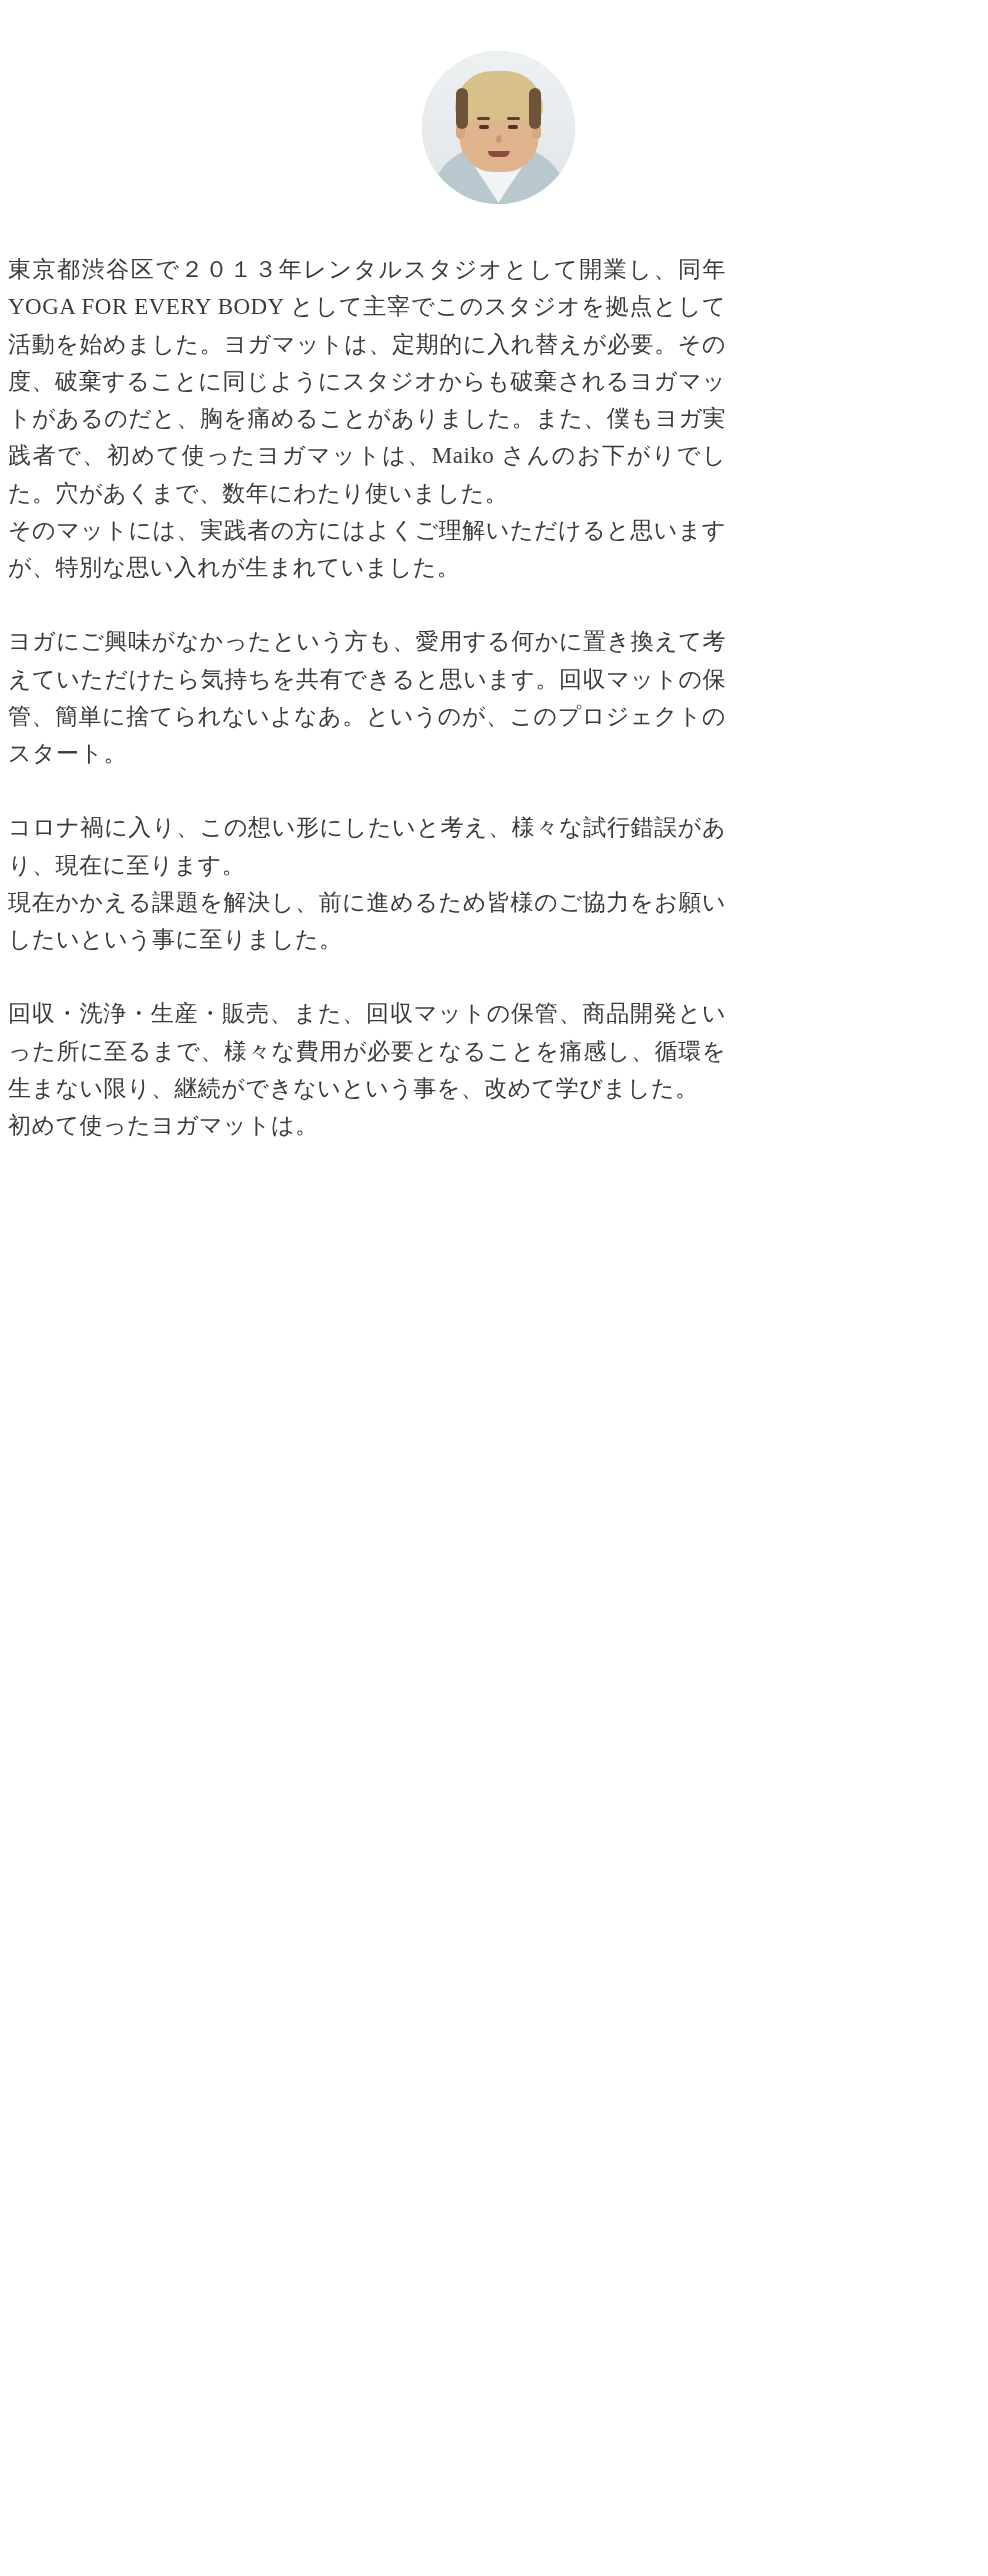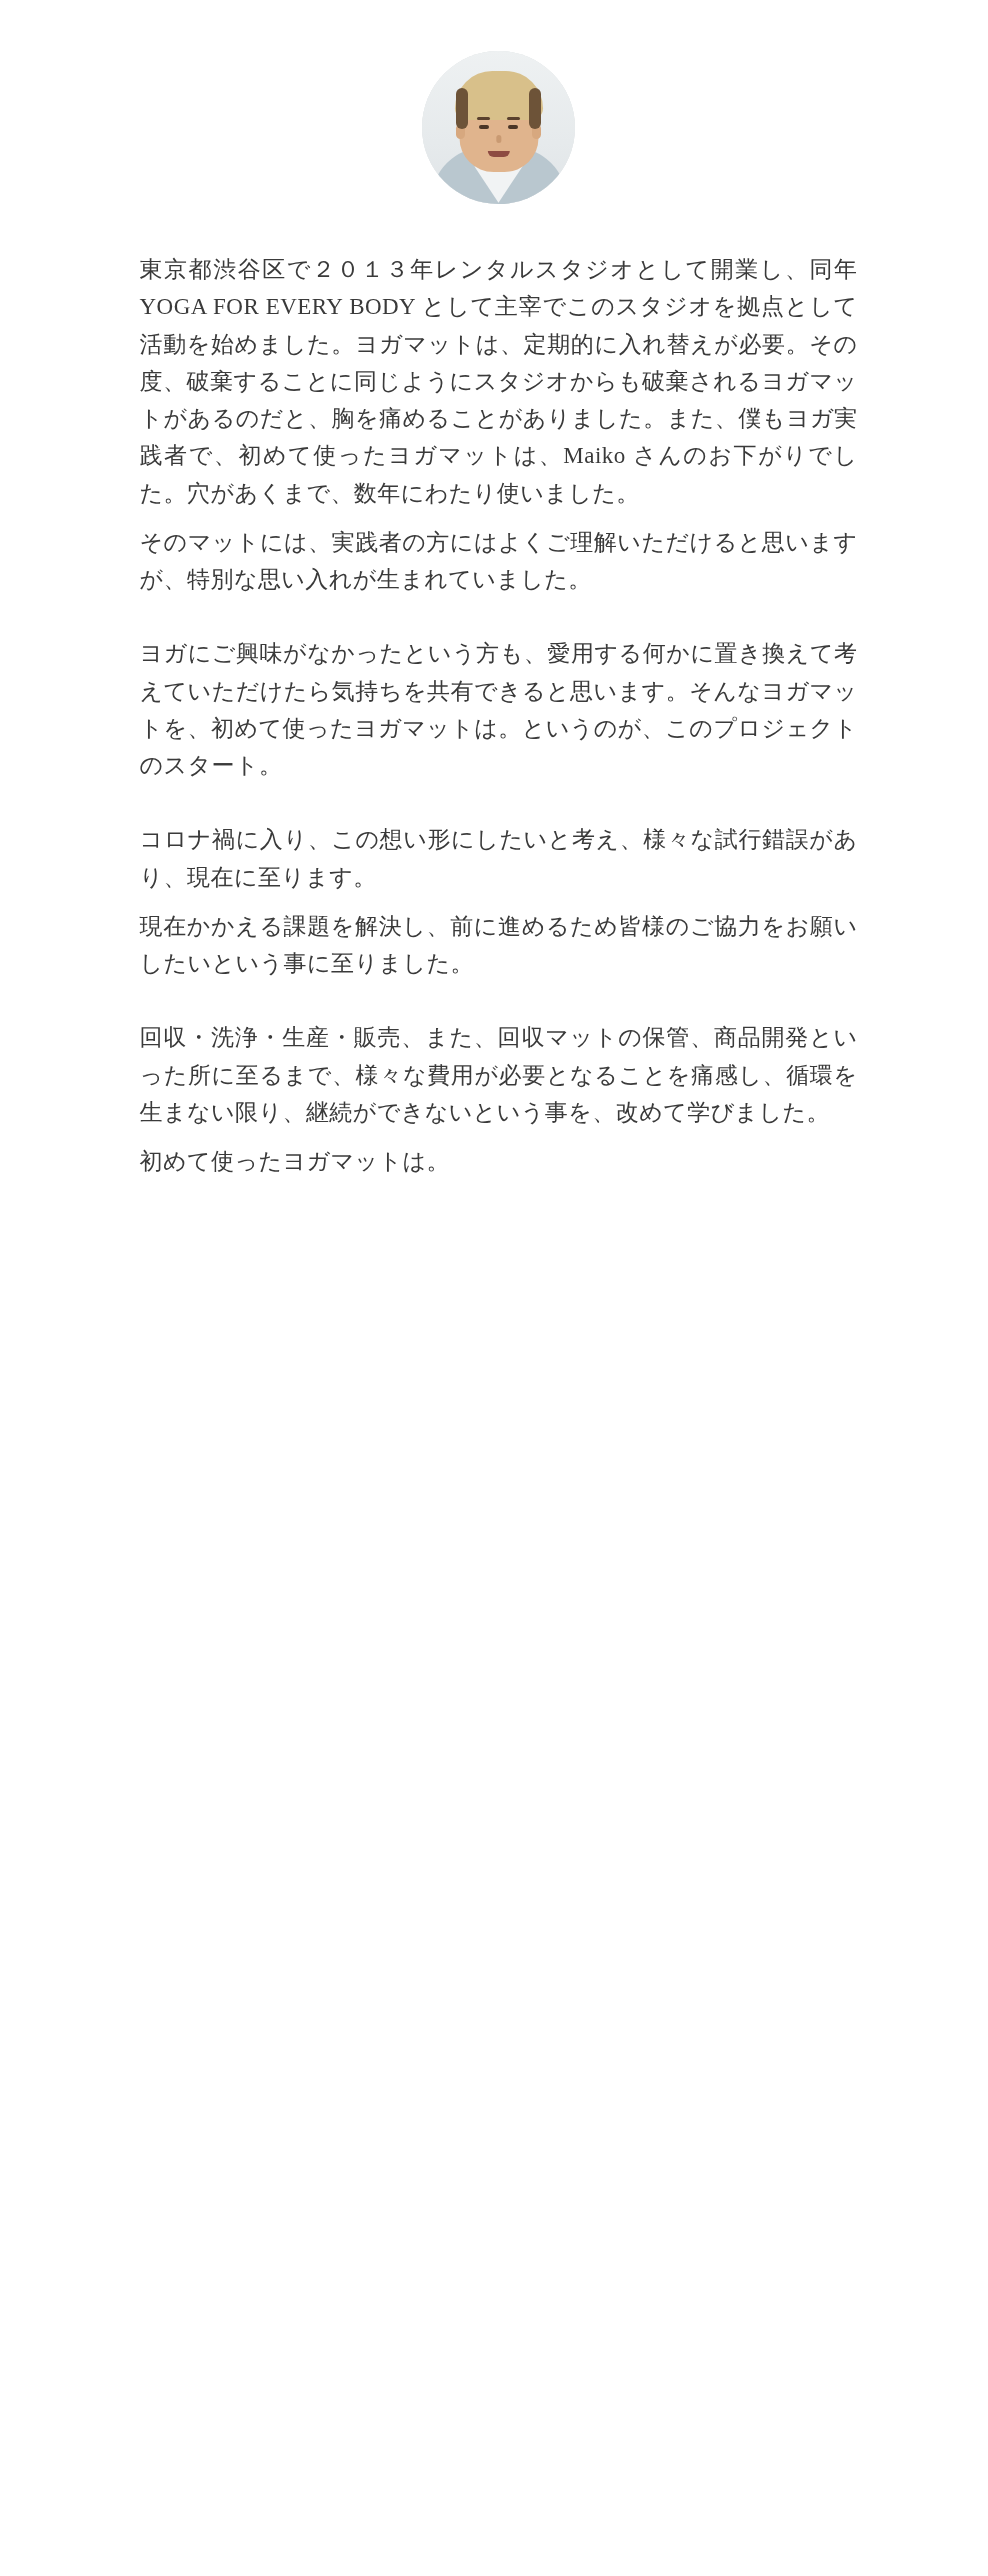--- a/index.html
+++ b/index.html
@@ -16,21 +16,20 @@
     -webkit-font-smoothing: antialiased;
   }
 
   .page {
     width: 989px;
     min-height: 2576px;
     box-sizing: border-box;
     background: #ffffff;
     display: flex;
     flex-direction: column;
-    align-items: center;
     padding-left: 8px;
   }
 
   
   .avatar-wrap {
     margin-top: 51px;
     width: 100%;
     display: flex;
     justify-content: center;
   }
@@ -168,21 +167,21 @@
   }
   .para {
     font-size: 23px;
     line-height: 1.62;
     letter-spacing: 0.02em;
     text-align: justify;
     text-justify: inter-ideograph;
     color: #3a3a3a;
     margin: 0;
   }
-  .para + .para { margin-top: 12px; }
+  .para + .para { margin-top: 0; }
   .para.spaced { margin-top: 37px; }
 
   .footer-space {
     width: 100%;
     height: 369px;
   }
 </style>
 </head>
 <body>
 
@@ -205,21 +204,21 @@
       <div class="av-eye left"></div>
       <div class="av-eye right"></div>
       <div class="av-nose"></div>
       <div class="av-mouth"></div>
     </div>
   </div>
 
   <div class="article">
     <p class="para">東京都渋谷区で２０１３年レンタルスタジオとして開業し、同年 YOGA FOR EVERY BODY として主宰でこのスタジオを拠点として活動を始めました。ヨガマットは、定期的に入れ替えが必要。その度、破棄することに同じようにスタジオからも破棄されるヨガマットがあるのだと、胸を痛めることがありました。また、僕もヨガ実践者で、初めて使ったヨガマットは、Maiko さんのお下がりでした。穴があくまで、数年にわたり使いました。</p>
     <p class="para">そのマットには、実践者の方にはよくご理解いただけると思いますが、特別な思い入れが生まれていました。</p>
-    <p class="para spaced">ヨガにご興味がなかったという方も、愛用する何かに置き換えて考えていただけたら気持ちを共有できると思います。そんなヨガマットを、初めて使ったヨガマットは。というのが、このプロジェクトのスタート。</p>
+    <p class="para spaced">ヨガにご興味がなかったという方も、愛用する何かに置き換えて考えていただけたら気持ちを共有できると思います。回収マットの保管、簡単に捨てられないよなあ。というのが、このプロジェクトのスタート。</p>
     <p class="para spaced">コロナ禍に入り、この想い形にしたいと考え、様々な試行錯誤があり、現在に至ります。</p>
     <p class="para">現在かかえる課題を解決し、前に進めるため皆様のご協力をお願いしたいという事に至りました。</p>
     <p class="para spaced">回収・洗浄・生産・販売、また、回収マットの保管、商品開発といった所に至るまで、様々な費用が必要となることを痛感し、循環を生まない限り、継続ができないという事を、改めて学びました。</p>
     <p class="para">初めて使ったヨガマットは。</p>
   </div>
 
   <div class="footer-space"></div>
 </div>
 
 

